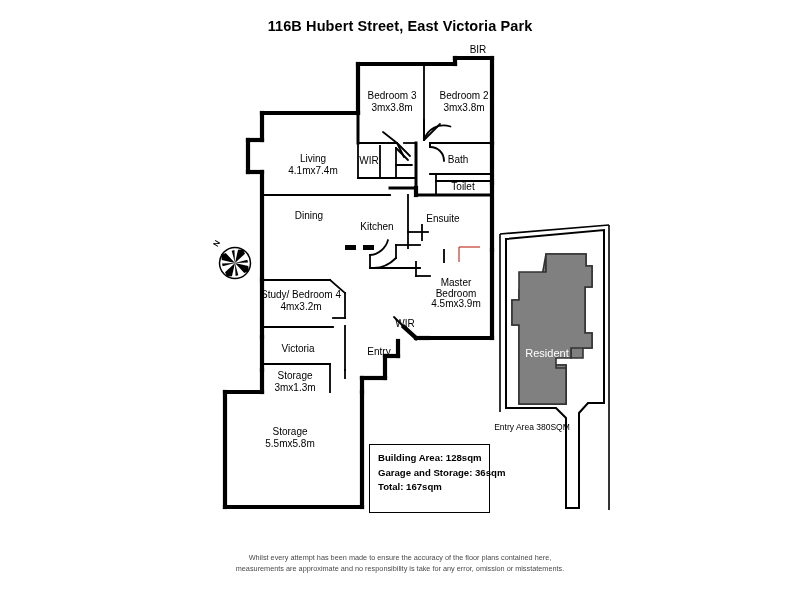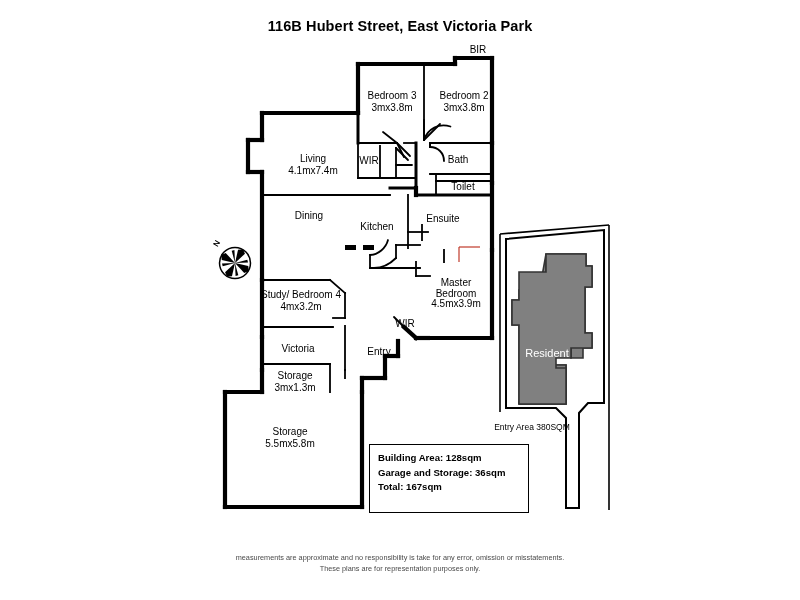--- a/index.html
+++ b/index.html
@@ -63,21 +63,21 @@
     text-align: center;
     font-size: 8.5px;
     line-height: 10px;
     transform: translate(-50%, -50%);
     white-space: nowrap;
   }
   #area-box {
     position: absolute;
     left: 369px;
     top: 444px;
-    width: 160px;
+    width: 121px;
     height: 69px;
     border: 1.3px solid #000;
     background: #fff;
     box-sizing: border-box;
     padding: 6px 0 0 8px;
   }
   #area-box .area-line {
     font-size: 9.6px;
     line-height: 14.5px;
     font-weight: bold;
@@ -358,15 +358,15 @@
 
   <div id="area-box">
     <div class="area-line">Building Area: 128sqm</div>
     <div class="area-line">Garage and Storage: 36sqm</div>
     <div class="area-line">Total: 167sqm</div>
   </div>
 
 </div>
 
 <div id="disclaimer">
+  <span class="dl">Whilst every attempt has been made to ensure the accuracy of the floor plans contained here,</span>
   <span class="dl">measurements are approximate and no responsibility is take for any error, omission or misstatements.</span>
-  <span class="dl">These plans are for representation purposes only.</span>
 </div>
 
 </body></html>

